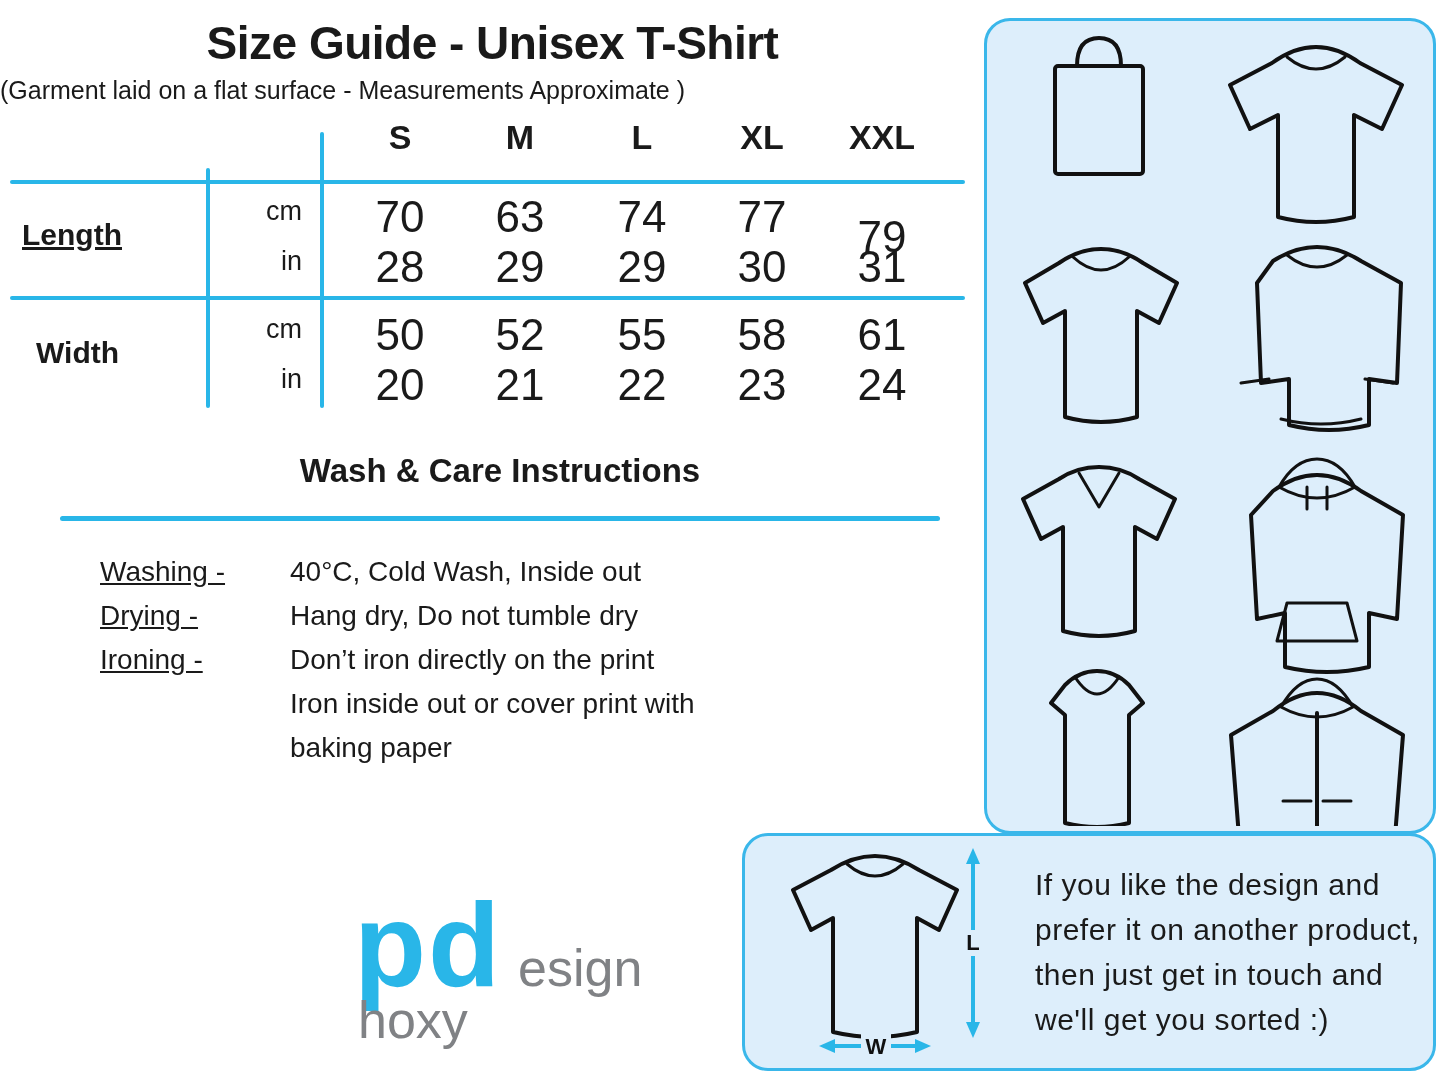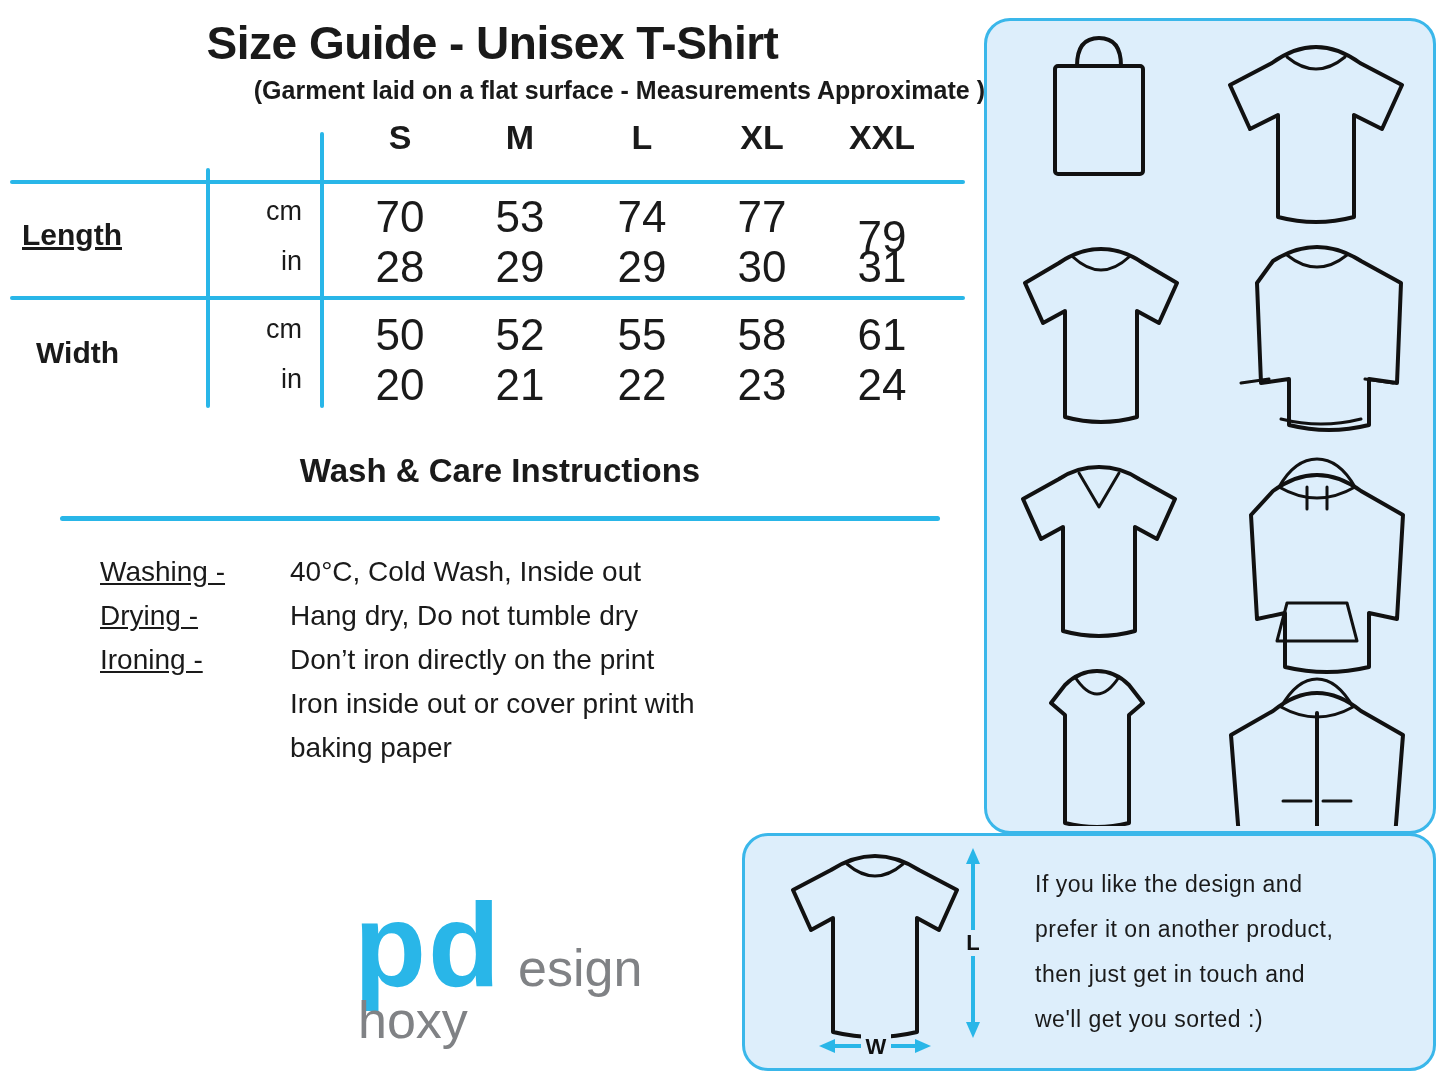--- a/index.html
+++ b/index.html
@@ -17,22 +17,22 @@
   .left{
     position:absolute;left:0;top:0;width:985px;height:1084px;
   }
   .title{
     position:absolute;left:0;top:16px;width:985px;
     text-align:center;
     font-size:46px;font-weight:bold;letter-spacing:-0.5px;
   }
   .subtitle{
     position:absolute;left:0;top:76px;width:985px;
-    text-align:right;
-    font-size:25px;font-weight:700;color:#1a1a1a;
+    text-align:left;
+    font-size:25px;font-weight:400;color:#1a1a1a;
   }
 
   
   .table-wrap{position:absolute;left:10px;top:118px;width:965px;height:300px;}
   .sz-head{position:absolute;top:0;left:0;width:965px;height:48px;}
   .sz-head span{
     position:absolute;top:0;font-size:34px;font-weight:bold;text-align:center;width:120px;
   }
   .hline{
     position:absolute;height:4px;background:#29b6e8;border-radius:2px;
@@ -92,21 +92,21 @@
     border-radius:26px;
   }
   .bottom-panel{
     position:absolute;left:742px;top:833px;width:688px;height:232px;
     background:#ddeefb;
     border:3px solid #3ab7ea;
     border-radius:26px;
   }
   .note{
     position:absolute;left:1035px;top:862px;width:380px;
-    font-size:23px;line-height:45px;color:#1a1a1a;letter-spacing:0.5px;
+    font-size:30px;line-height:45px;color:#1a1a1a;letter-spacing:0.5px;
   }
   .note div{white-space:nowrap;}
 
   svg{display:block;}
   .g{fill:none;stroke:#111;stroke-width:4;stroke-linejoin:round;stroke-linecap:round;}
   .g2{fill:none;stroke:#111;stroke-width:3;stroke-linejoin:round;stroke-linecap:round;}
   .arrow{stroke:#29b6e8;stroke-width:4;fill:none;}
   .arrowfill{fill:#29b6e8;}
   .dimlabel{font-size:22px;font-weight:bold;fill:#111;font-family:"Liberation Sans",sans-serif;}
 </style>
@@ -133,21 +133,21 @@
       <div class="hline" style="left:0px;   top:62px;  width:955px;"></div>
       <div class="hline" style="left:0px;   top:178px; width:955px;"></div>
       <div class="vline" style="left:196px; top:50px;  height:240px;"></div>
       <div class="vline" style="left:310px; top:14px;  height:276px;"></div>
 
       <div class="rowlabel" style="left:12px; top:100px;text-decoration:underline;">Length</div>
       <div class="unit" style="left:222px; top:78px;">cm</div>
       <div class="unit" style="left:222px; top:128px;">in</div>
 
       <div class="cell" style="left:330px; top:74px;">70</div>
-      <div class="cell" style="left:450px; top:74px;">53</div>
+      <div class="cell" style="left:450px; top:74px;">63</div>
       <div class="cell" style="left:572px; top:74px;">74</div>
       <div class="cell" style="left:692px; top:74px;">77</div>
       <div class="cell" style="left:812px; top:74px;margin-top:20px;">79</div>
 
       <div class="cell" style="left:330px; top:124px;">28</div>
       <div class="cell" style="left:450px; top:124px;">29</div>
       <div class="cell" style="left:572px; top:124px;">29</div>
       <div class="cell" style="left:692px; top:124px;">30</div>
       <div class="cell" style="left:812px; top:124px;">31</div>
 

